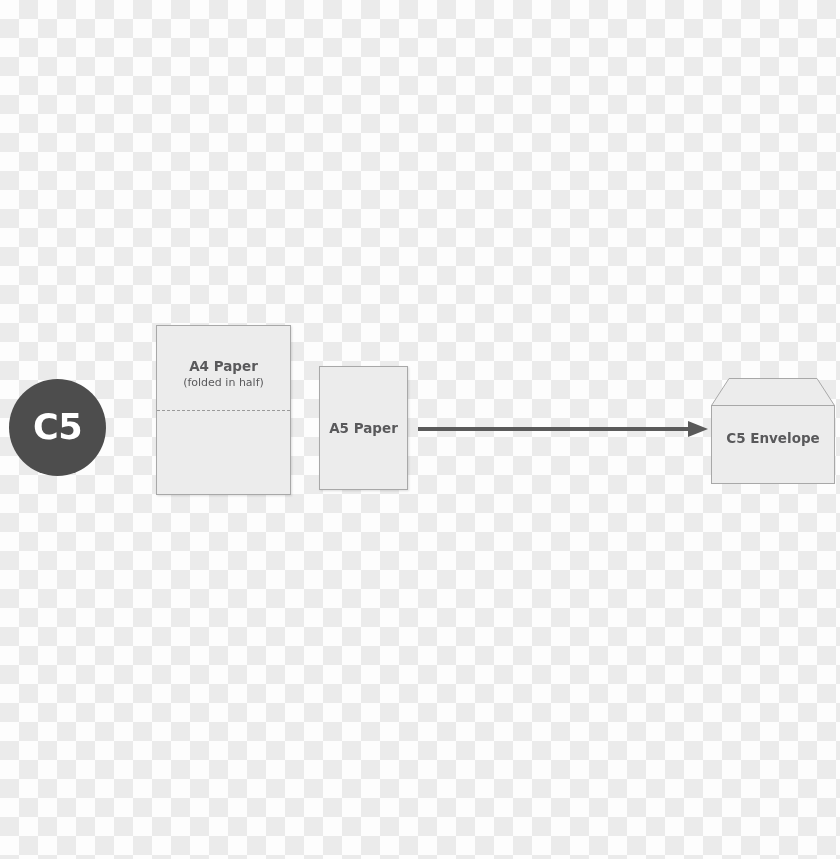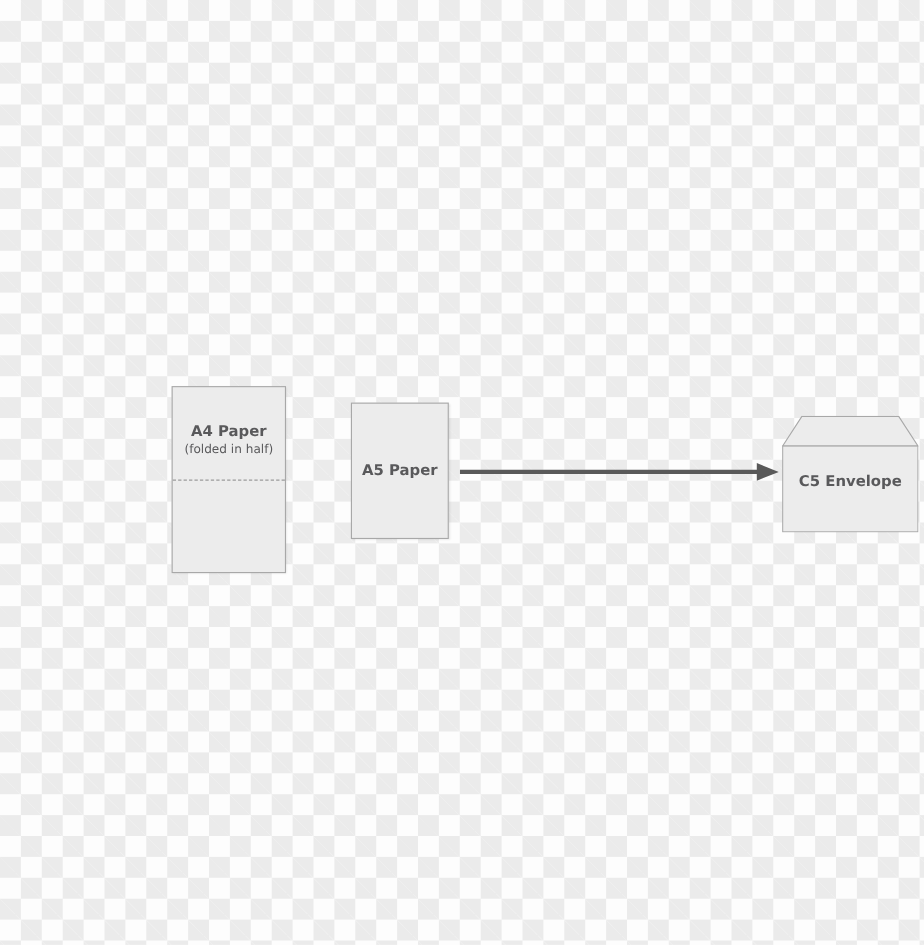--- a/index.html
+++ b/index.html
@@ -52,22 +52,22 @@
     position: absolute;
     background: #ececec;
     border: 1px solid #a8a8a8;
     box-sizing: border-box;
     box-shadow: 1px 1px 2px rgba(0,0,0,0.12);
   }
 
   
   #a4-sheet {
     left: 156px;
-    top: 351px;
-    width: 104px;
+    top: 325px;
+    width: 135px;
     height: 170px;
   }
   #a4-label-group {
     position: absolute;
     left: 0;
     right: 0;
     top: 32px;
     text-align: center;
   }
   #a4-label-group .title {
@@ -144,20 +144,23 @@
     font-weight: bold;
     color: #59595b;
     line-height: 1.25;
   }
 </style>
 </head>
 <body>
 
 <div id="canvas">
 
+  <div id="c5-badge">
+    <span class="badge-text">C5</span>
+  </div>
 
   <div id="a4-sheet" class="sheet">
     <div id="a4-label-group">
       <span class="title">A4 Paper</span>
       <span class="subtitle">(folded in half)</span>
     </div>
     <div id="a4-fold-line"></div>
   </div>
 
   <div id="a5-sheet" class="sheet">

